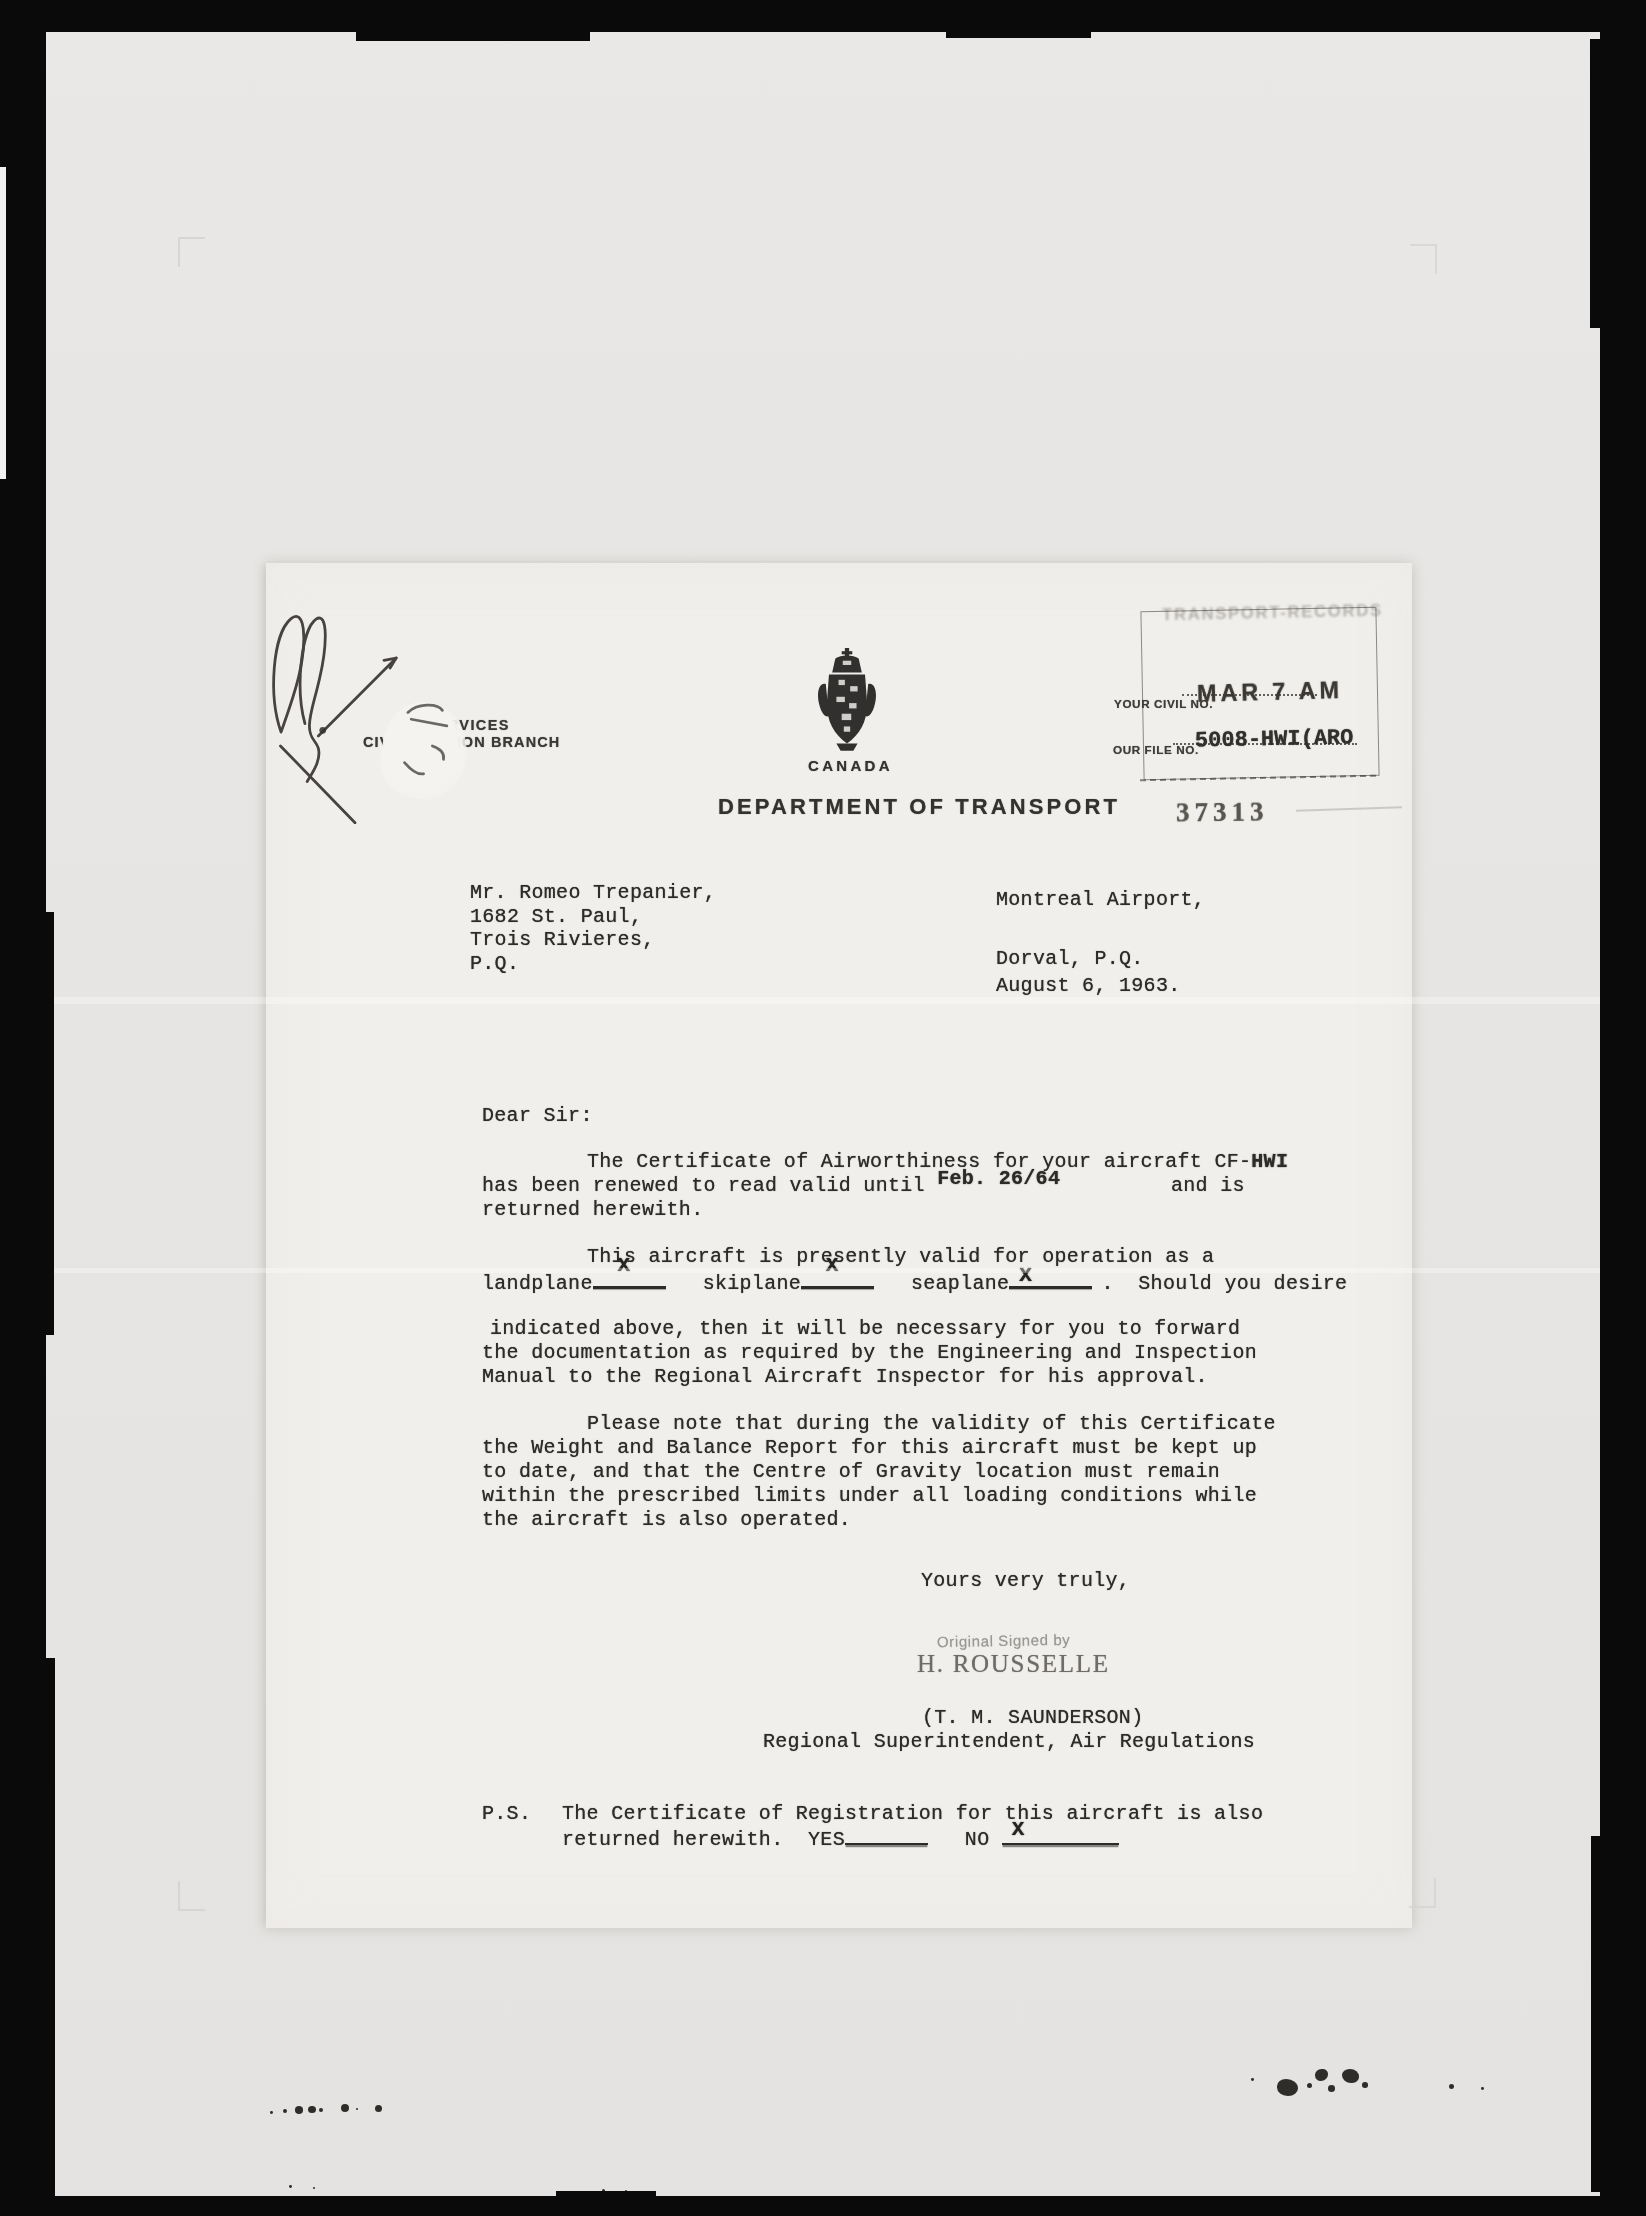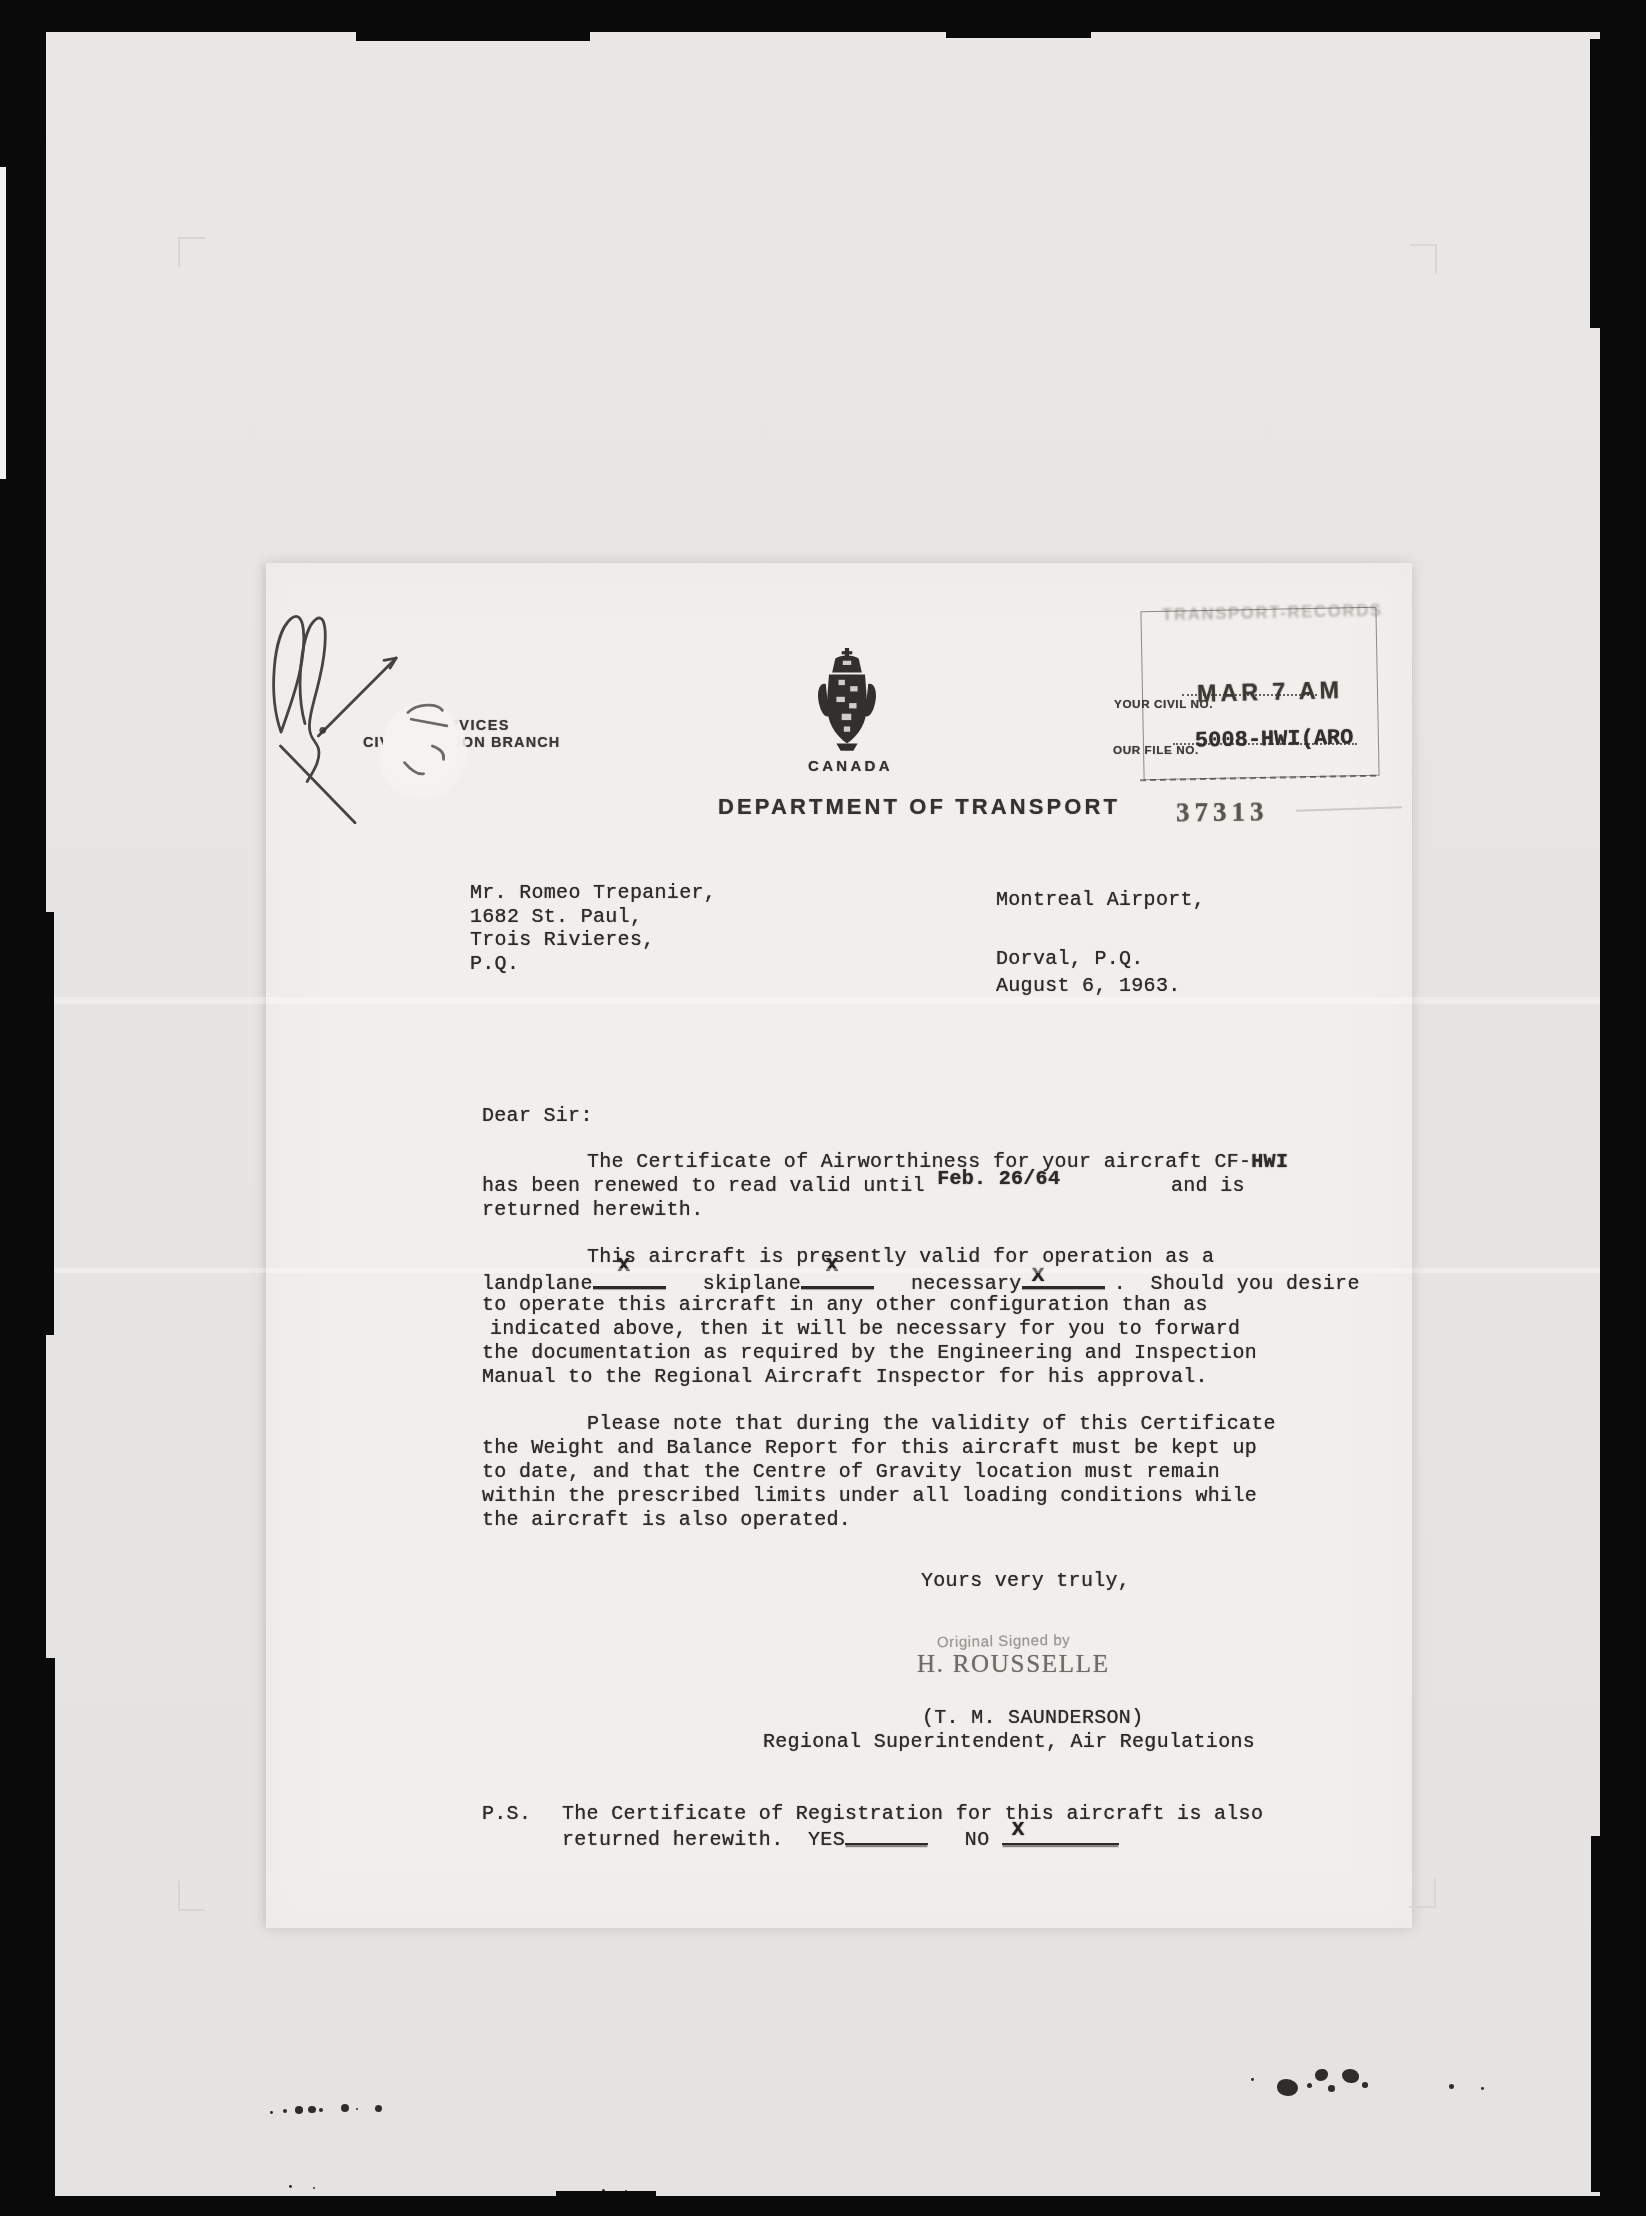--- a/index.html
+++ b/index.html
@@ -140,22 +140,21 @@
   <div class="tw" style="left:996px;top:912px;margin-top:35px;">Dorval, P.Q.</div>
   <div class="tw" style="left:996px;top:974px;">August 6, 1963.</div>
 
   <div class="tw" style="left:482px;top:1104px;">Dear Sir:</div>
 
   <div class="tw" style="left:587px;top:1150px;"><span>The Certificate of Airworthiness for your aircraft CF-</span><span class="bold-over">HWI</span></div>
   <div class="tw" style="left:482px;top:1174px;"><span>has been renewed to read valid until </span><span class="raised">Feb. 26/64</span><span>         and is</span></div>
   <div class="tw" style="left:482px;top:1198px;">returned herewith.</div>
 
   <div class="tw" style="left:587px;top:1245px;">This aircraft is presently valid for operation as a</div>
-  <div class="tw" style="left:482px;top:1269px;"><span>landplane</span><span class="blank w132"><span class="xmark x-high">X</span></span><span>   </span><span>skiplane</span><span class="blank w132"><span class="xmark x-high">X</span></span><span>   </span><span>necessary</span><span class="blank w150"><span class="xmark x-on">X</span></span><span class="tail-gap">.  Should you desire</span></div>
-  <div class="tw" style="left:482px;top:1293px;">to operate this aircraft in any other configuration than as</div>
+  <div class="tw" style="left:482px;top:1269px;"><span>landplane</span><span class="blank w132"><span class="xmark x-high">X</span></span><span>   </span><span>skiplane</span><span class="blank w132"><span class="xmark x-high">X</span></span><span>   </span><span>seaplane</span><span class="blank w150"><span class="xmark x-on">X</span></span><span class="tail-gap">.  Should you desire</span></div>
   <div class="tw" style="left:482px;top:1317px;margin-left:8px;">indicated above, then it will be necessary for you to forward</div>
   <div class="tw" style="left:482px;top:1341px;">the documentation as required by the Engineering and Inspection</div>
   <div class="tw" style="left:482px;top:1365px;">Manual to the Regional Aircraft Inspector for his approval.</div>
 
   <div class="tw" style="left:587px;top:1412px;">Please note that during the validity of this Certificate</div>
   <div class="tw" style="left:482px;top:1436px;">the Weight and Balance Report for this aircraft must be kept up</div>
   <div class="tw" style="left:482px;top:1460px;">to date, and that the Centre of Gravity location must remain</div>
   <div class="tw" style="left:482px;top:1484px;">within the prescribed limits under all loading conditions while</div>
   <div class="tw" style="left:482px;top:1508px;">the aircraft is also operated.</div>
 

